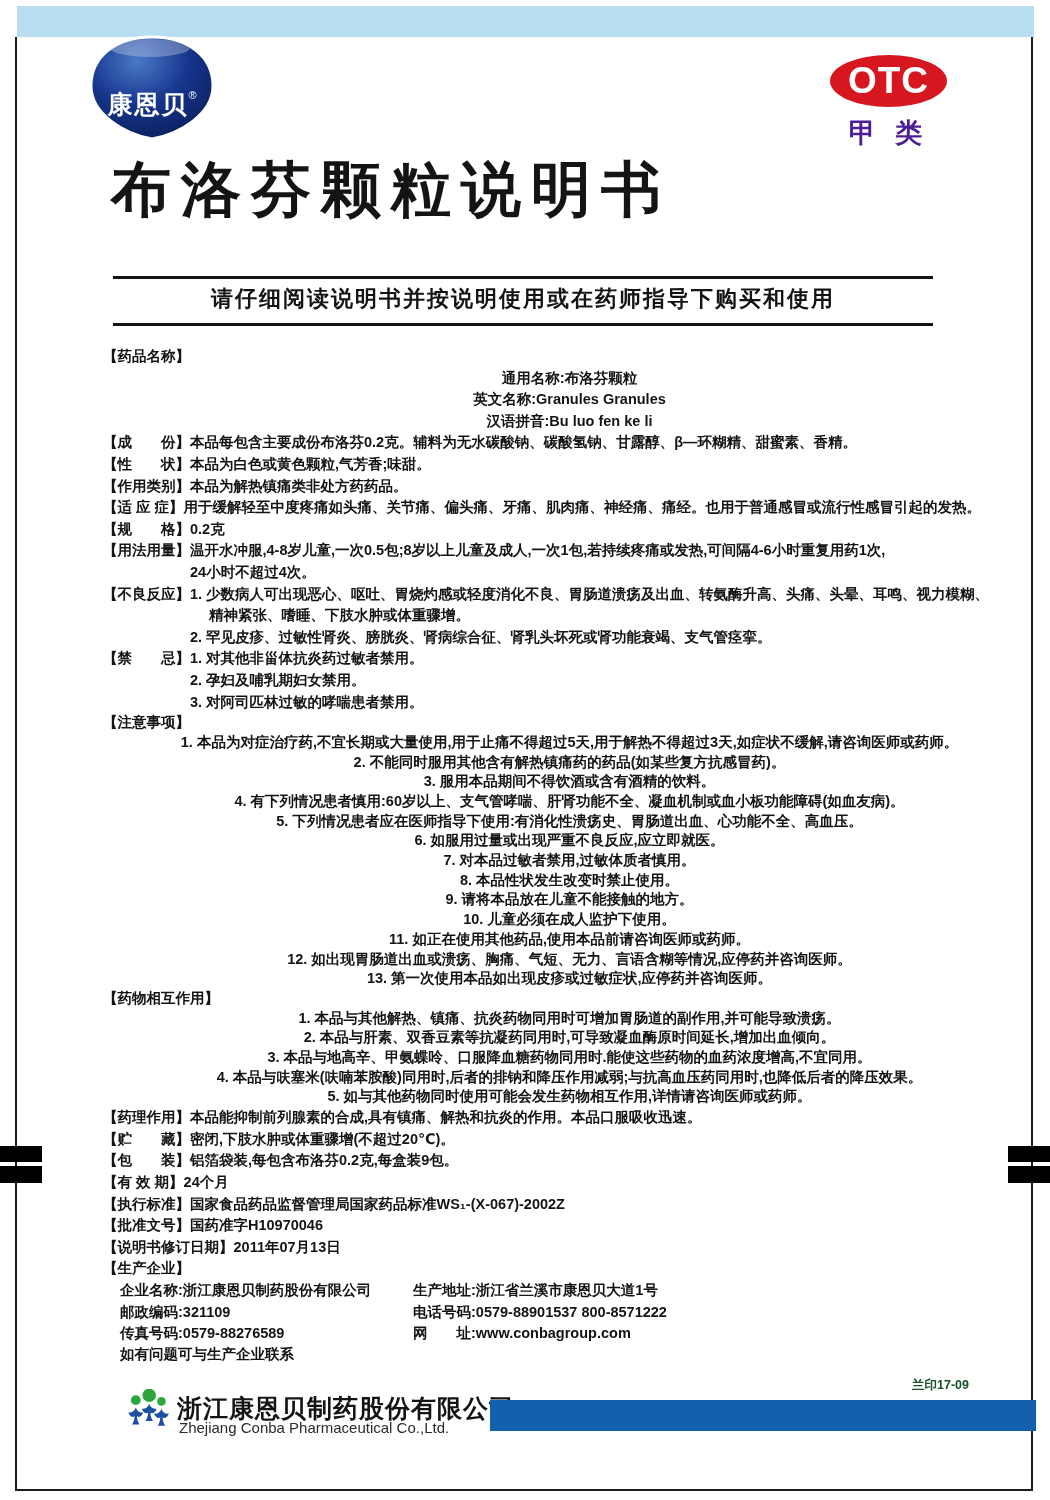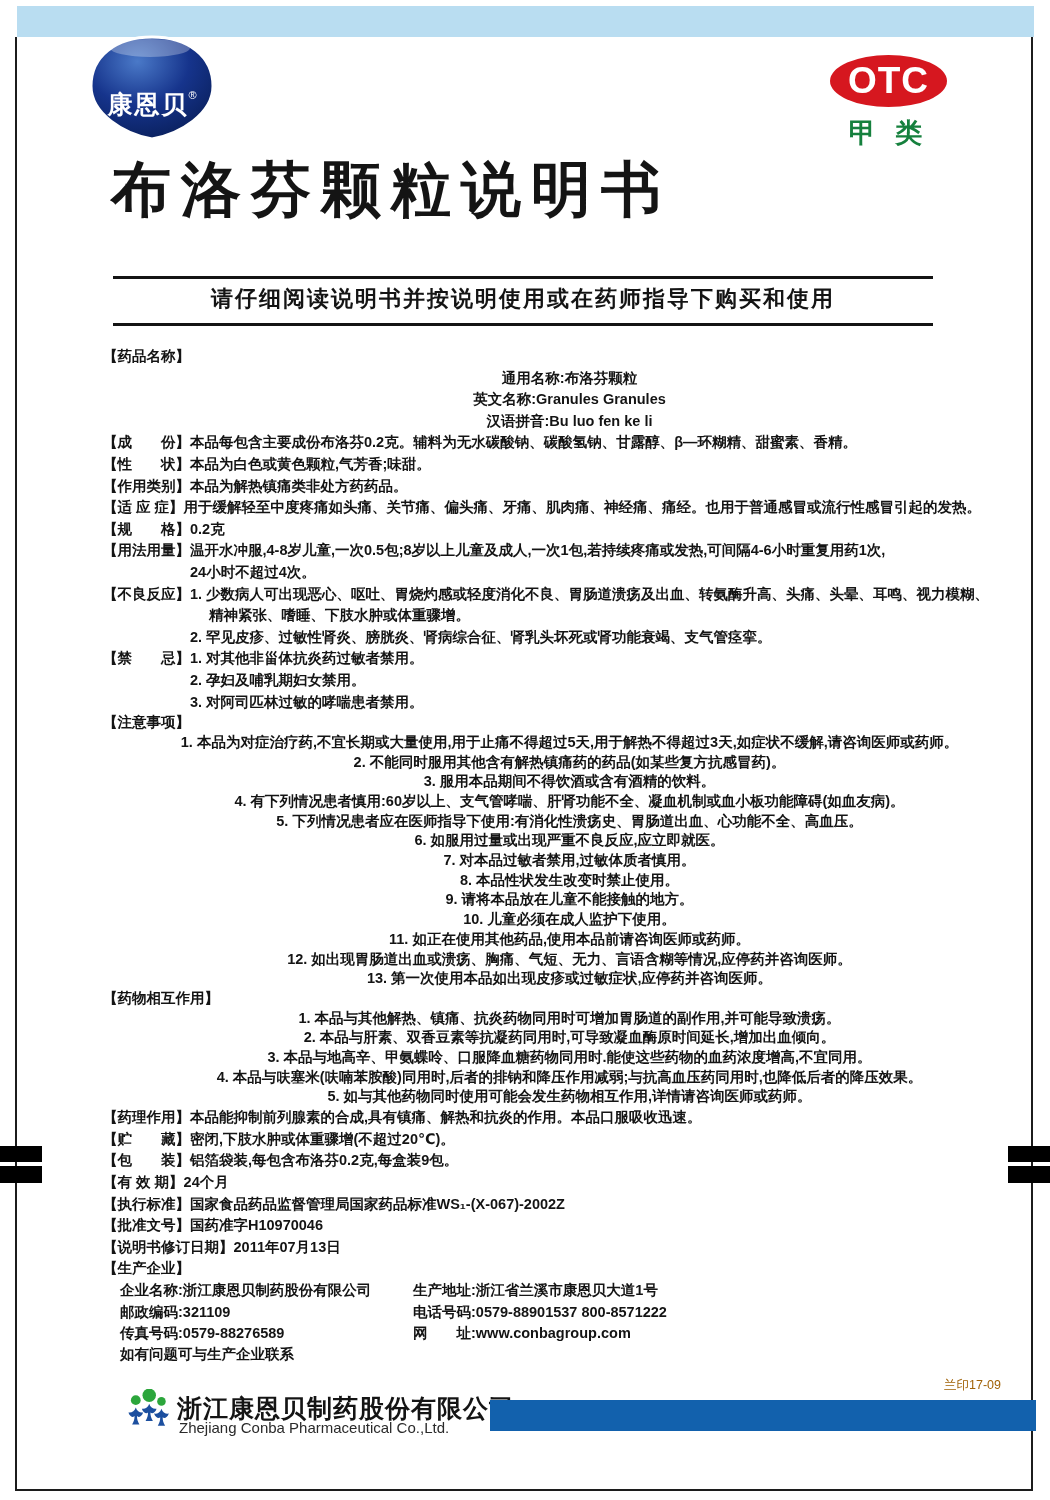--- a/index.html
+++ b/index.html
@@ -16,21 +16,21 @@
   .shield svg { position:absolute; left:0; top:0; }
   .brand-text { position:absolute; left:0; right:0; top:56px; text-align:center; color:#fff;
                 font-size:25px; font-weight:bold; letter-spacing:2px; line-height:1; }
   .brand-text sup { font-size:11px; font-weight:normal; vertical-align:14px; letter-spacing:0; }
 
   
   .otc { position:absolute; left:830px; top:55px; width:117px; text-align:center; }
   .otc-oval { width:117px; height:52px; border-radius:50%; background:var(--c-otc_red,#d6171f);
               color:#fff; font-family:Liberation Sans, sans-serif; font-size:37px; font-weight:bold;
               line-height:52px; letter-spacing:1px; }
-  .otc-class { margin-top:8px; font-size:27px; font-weight:bold; letter-spacing:6px; color:#15803d; }
+  .otc-class { margin-top:8px; font-size:27px; font-weight:bold; letter-spacing:6px; color:#4c1d95; }
 
   
   .title { position:absolute; left:111px; top:150px; width:824px; margin:0; white-space:nowrap;
            font-size:60px; font-weight:700; letter-spacing:10px; color:#141414; }
   .rule { position:absolute; left:113px; width:820px; height:3px; background:#141414; }
   .rule1 { top:276px; } .rule2 { top:323px; }
   .subtitle { position:absolute; left:113px; top:284px; width:820px; text-align:center;
               font-size:22px; font-weight:bold; letter-spacing:2px; color:#141414; }
 
   
@@ -44,21 +44,21 @@
 
   .mfr-row { display:flex; line-height:21.6px; padding-left:17px; white-space:nowrap; }
   .mfr-left { width:293px; }
   .mfr-note { padding-left:17px; line-height:21.6px;font-family:Liberation Mono, monospace; }
 
   
   .footer-logo { position:absolute; left:126px; top:1389px; }
   .footer-cn { position:absolute; left:177px; top:1392px; font-size:25px; font-weight:bold; letter-spacing:1px; color:#141414; white-space:nowrap; }
   .footer-en { position:absolute; left:179px; top:1419px; font-size:15px; color:#2a2a2a; white-space:nowrap; }
   .footer-bar { position:absolute; left:490px; top:1400px; width:546px; height:31px; background:var(--c-footer_bar,#1261ad); }
-  .print-code { position:absolute; left:944px; top:1377px; font-size:12.5px; font-weight:normal; color:#a16207; }
+  .print-code { position:absolute; left:912px; top:1377px; font-size:12.5px; font-weight:bold; color:#14532d; }
 
   
   .reg-mark { position:absolute; background:#000; }
   .rm-l1 { left:0; top:1146px; width:42px; height:16px; }
   .rm-l2 { left:0; top:1166px; width:42px; height:17px; }
   .rm-r1 { left:1008px; top:1146px; width:42px; height:16px; }
   .rm-r2 { left:1008px; top:1166px; width:42px; height:17px; }
 </style>
 </head>
 <body>

